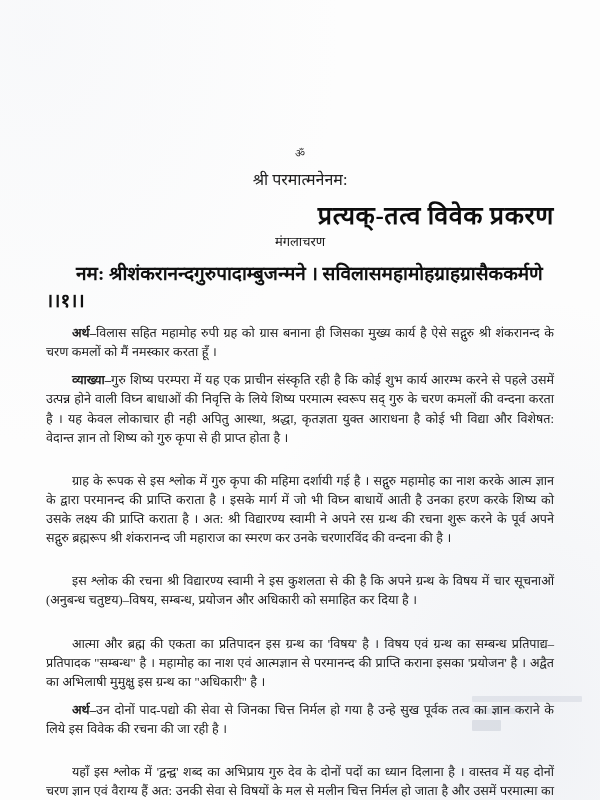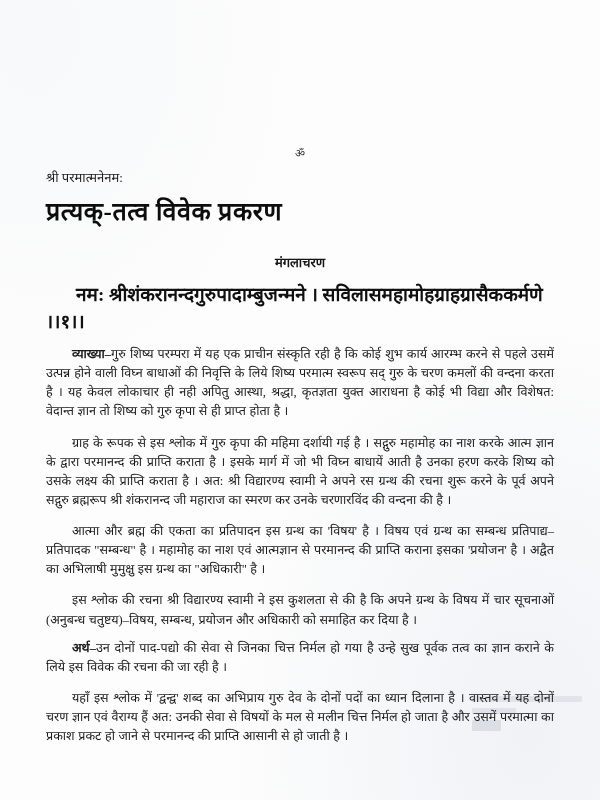--- a/index.html
+++ b/index.html
@@ -57,49 +57,49 @@
   .om {
     text-align: center;
     font-size: 11px;
     line-height: 1;
     margin-top: 148px;
     color: #2a2a2a;
     letter-spacing: 0;
   }
 
   .invocation {
-    text-align: left;
-    font-size: 13px;
+    text-align: center;
+    font-size: 16px;
     margin-top: 9px;
     color: #1e1e1e;
   }
 
   .chapter-no {
     text-align: center;
     font-size: 15px;
     font-weight: bold;
     margin-top: 12px;
     letter-spacing: 0.5px;
     color: #111;
   }
 
   .chapter-title {
-    text-align: left;
+    text-align: right;
     font-size: 25px;
     font-weight: bold;
     margin-top: 7px;
     letter-spacing: 0.6px;
     color: #0d0d0d;
   }
 
   .section-label {
     text-align: center;
     font-size: 13px;
-    font-weight: bold;
-    margin-top: 26px;
+    font-weight: normal;
+    margin-top: 1px;
     color: #151515;
   }
 
   .verse {
     font-size: 19px;
     font-weight: bold;
     line-height: 1.42;
     text-align: center;
     margin-top: 11px;
     color: #101010;
@@ -114,21 +114,21 @@
   p.para {
     font-size: 12.6px;
     line-height: 1.52;
     text-align: justify;
     text-align-last: left;
     margin: 9px 0 0 0;
     text-indent: 26px;
     color: #1b1b1b;
     word-spacing: 0.4px;
   }
-  p.para.tight { margin-top: 12px; }
+  p.para.tight { margin-top: 24px; }
 
   .lead {
     font-weight: bold;
   }
 </style>
 </head>
 <body>
 
 <div class="page"></div>
 
@@ -144,35 +144,38 @@
 
   <div class="invocation">श्री परमात्मनेनम:</div>
 
 
   <div class="chapter-title">प्रत्यक्-तत्व विवेक प्रकरण</div>
 
   <div class="section-label">मंगलाचरण</div>
 
   <div class="verse indent-left">नम: श्रीशंकरानन्दगुरुपादाम्बुजन्मने । सविलासमहामोहग्राहग्रासैककर्मणे ।।१।।</div>
 
+  <p class="para">
+    <span class="lead">अर्थ–</span><span>विलास सहित महामोह रुपी ग्रह को ग्रास बनाना ही जिसका मुख्य कार्य है ऐसे सद्गुरु श्री शंकरानन्द के चरण कमलों को मैं नमस्कार करता हूँ ।</span>
+  </p>
 
   <p class="para">
     <span class="lead">व्याख्या–</span><span>गुरु शिष्य परम्परा में यह एक प्राचीन संस्कृति रही है कि कोई शुभ कार्य आरम्भ करने से पहले उसमें उत्पन्न होने वाली विघ्न बाधाओं की निवृत्ति के लिये शिष्य परमात्म स्वरूप सद् गुरु के चरण कमलों की वन्दना करता है । यह केवल लोकाचार ही नही अपितु आस्था, श्रद्धा, कृतज्ञता युक्त आराधना है कोई भी विद्या और विशेषत: वेदान्त ज्ञान तो शिष्य को गुरु कृपा से ही प्राप्त होता है ।</span>
   </p>
 
   <p class="para tight">
     <span>ग्राह के रूपक से इस श्लोक में गुरु कृपा की महिमा दर्शायी गई है । सद्गुरु महामोह का नाश करके आत्म ज्ञान के द्वारा परमानन्द की प्राप्ति कराता है । इसके मार्ग में जो भी विघ्न बाधायें आती है उनका हरण करके शिष्य को उसके लक्ष्य की प्राप्ति कराता है । अत: श्री विद्यारण्य स्वामी ने अपने रस ग्रन्थ की रचना शुरू करने के पूर्व अपने सद्गुरु ब्रह्मरूप श्री शंकरानन्द जी महाराज का स्मरण कर उनके चरणारविंद की वन्दना की है ।</span>
   </p>
 
   <p class="para tight">
-    <span>आत्मा और ब्रह्म की एकता का प्रतिपादन इस ग्रन्थ का 'विषय' है । विषय एवं ग्रन्थ का सम्बन्ध प्रतिपाद्य–प्रतिपादक "सम्बन्ध" है । महामोह का नाश एवं आत्मज्ञान से परमानन्द की प्राप्ति कराना इसका 'प्रयोजन' है । अद्वैत का अभिलाषी मुमुक्षु इस ग्रन्थ का "अधिकारी" है ।</span>
+    <span>इस श्लोक की रचना श्री विद्यारण्य स्वामी ने इस कुशलता से की है कि अपने ग्रन्थ के विषय में चार सूचनाओं (अनुबन्ध चतुष्टय)–विषय, सम्बन्ध, प्रयोजन और अधिकारी को समाहित कर दिया है ।</span>
   </p>
 
   <p class="para tight">
-    <span>इस श्लोक की रचना श्री विद्यारण्य स्वामी ने इस कुशलता से की है कि अपने ग्रन्थ के विषय में चार सूचनाओं (अनुबन्ध चतुष्टय)–विषय, सम्बन्ध, प्रयोजन और अधिकारी को समाहित कर दिया है ।</span>
+    <span>आत्मा और ब्रह्म की एकता का प्रतिपादन इस ग्रन्थ का 'विषय' है । विषय एवं ग्रन्थ का सम्बन्ध प्रतिपाद्य–प्रतिपादक "सम्बन्ध" है । महामोह का नाश एवं आत्मज्ञान से परमानन्द की प्राप्ति कराना इसका 'प्रयोजन' है । अद्वैत का अभिलाषी मुमुक्षु इस ग्रन्थ का "अधिकारी" है ।</span>
   </p>
 
 
   <p class="para">
     <span class="lead">अर्थ–</span><span>उन दोनों पाद-पद्यो की सेवा से जिनका चित्त निर्मल हो गया है उन्हे सुख पूर्वक तत्व का ज्ञान कराने के लिये इस विवेक की रचना की जा रही है ।</span>
   </p>
 
 
   <p class="para tight">
     <span>यहाँ इस श्लोक में 'द्वन्द्व' शब्द का अभिप्राय गुरु देव के दोनों पदों का ध्यान दिलाना है । वास्तव में यह दोनों चरण ज्ञान एवं वैराग्य हैं अत: उनकी सेवा से विषयों के मल से मलीन चित्त निर्मल हो जाता है और उसमें परमात्मा का प्रकाश प्रकट हो जाने से परमानन्द की प्राप्ति आसानी से हो जाती है ।</span>

